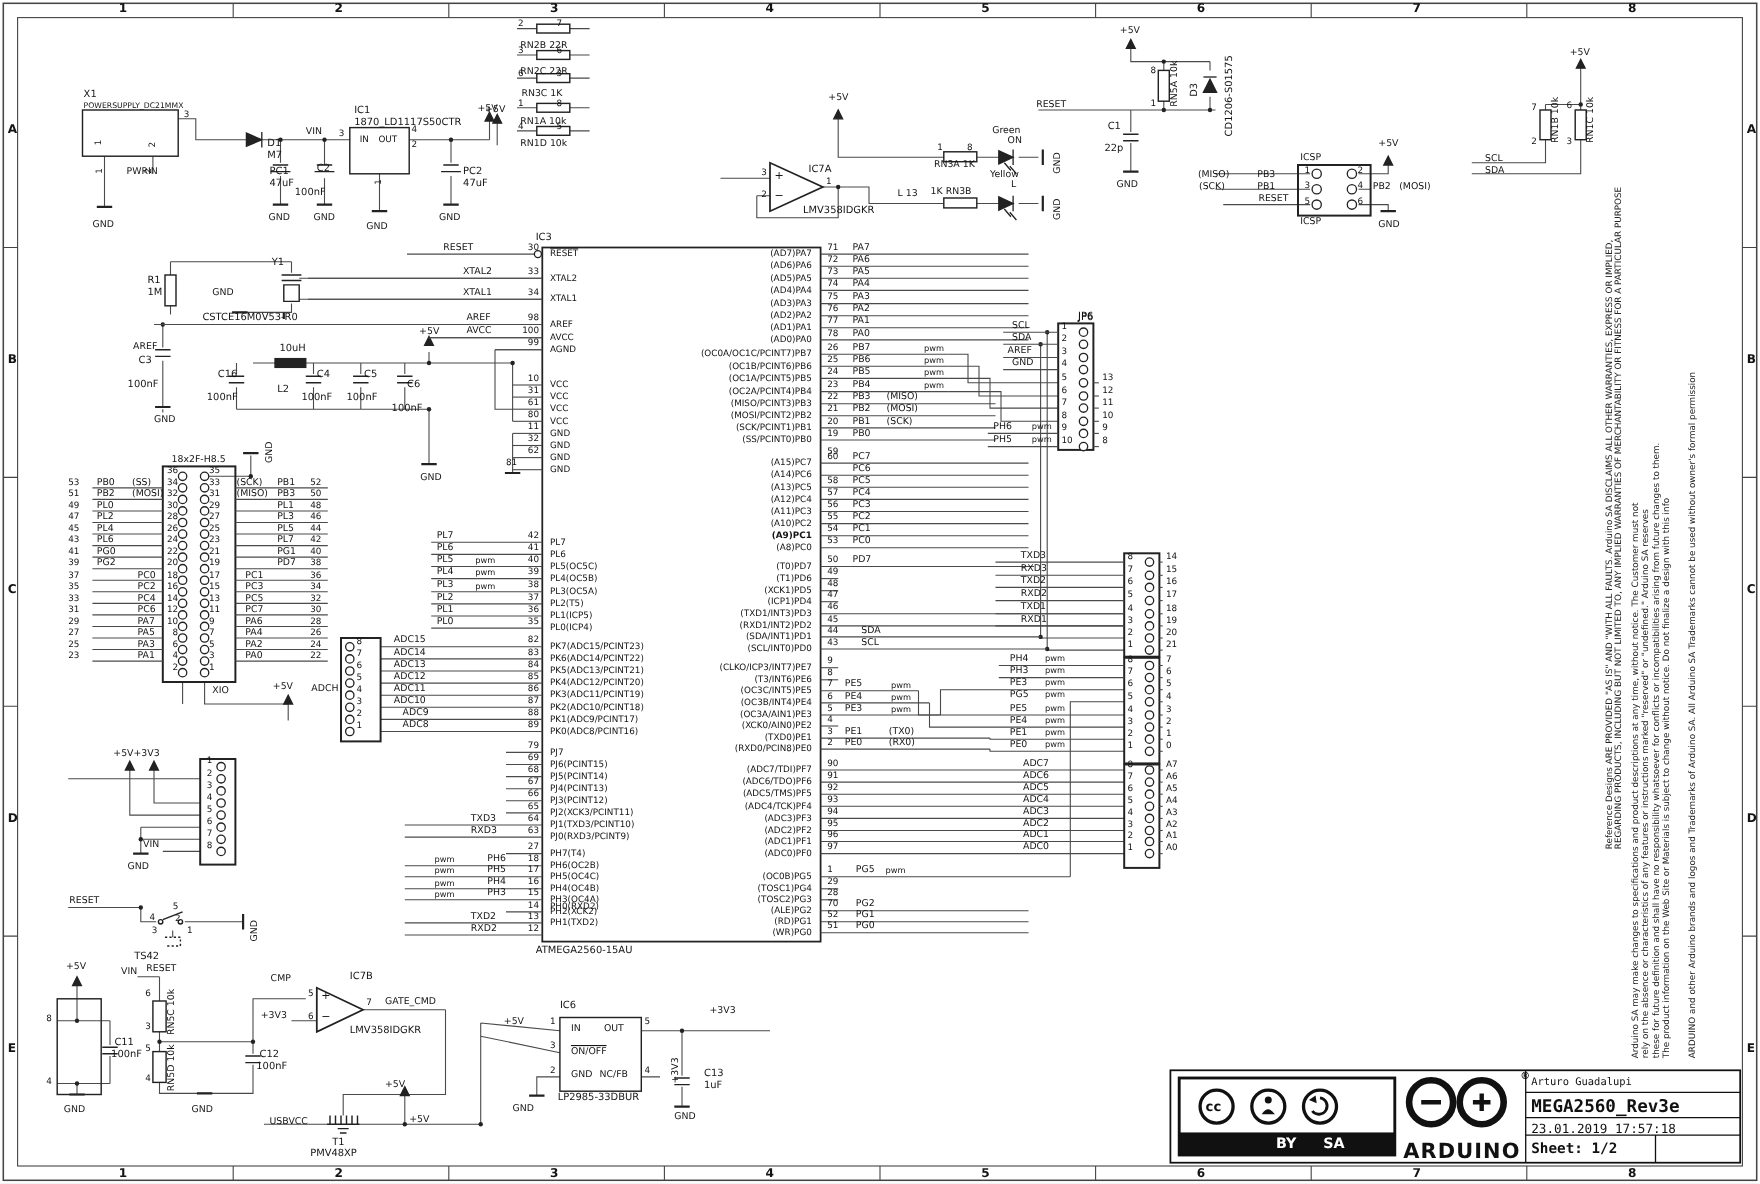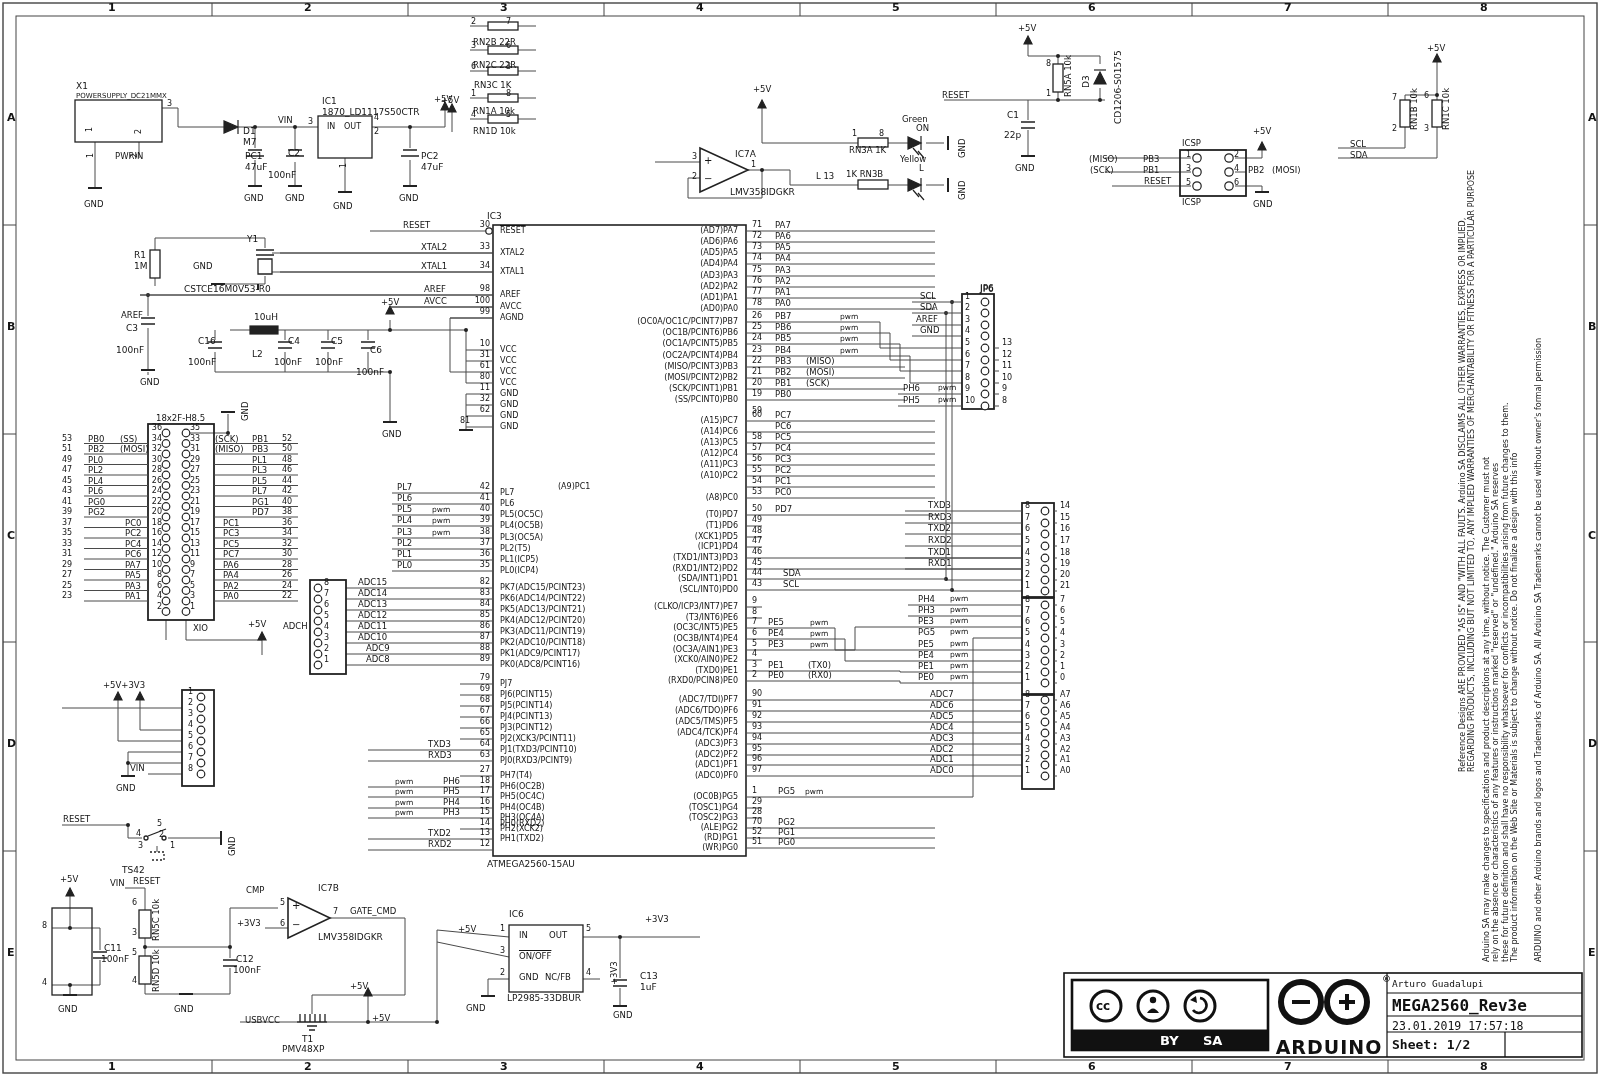--- a/index.html
+++ b/index.html
@@ -761,21 +761,21 @@
       <div class="lbl pin" style="left: 752px; top: 444px;">57</div>
       <div class="lbl pin" style="left: 558px; top: 450px; width: 180px; text-align: right;">(A12)PC4</div>
       <div class="lbl" style="left: 775px; top: 444px;">PC4</div>
       <div class="lbl pin" style="left: 752px; top: 455px;">56</div>
       <div class="lbl pin" style="left: 558px; top: 461px; width: 180px; text-align: right;">(A11)PC3</div>
       <div class="lbl" style="left: 775px; top: 455px;">PC3</div>
       <div class="lbl pin" style="left: 752px; top: 466px;">55</div>
       <div class="lbl pin" style="left: 558px; top: 472px; width: 180px; text-align: right;">(A10)PC2</div>
       <div class="lbl" style="left: 775px; top: 466px;">PC2</div>
       <div class="lbl pin" style="left: 752px; top: 477px;">54</div>
-      <div class="lbl pin" style="left: 558px; top: 483px; width: 180px; ">(A9)PC1</div>
+      <div class="lbl pin" style="left: 558px; top: 483px; width: 180px; text-align: right; font-weight: bold;">(A9)PC1</div>
       <div class="lbl" style="left: 775px; top: 477px;">PC1</div>
       <div class="lbl pin" style="left: 752px; top: 488px;">53</div>
       <div class="lbl pin" style="left: 558px; top: 494px; width: 180px; text-align: right;">(A8)PC0</div>
       <div class="lbl" style="left: 775px; top: 488px;">PC0</div>
       <div class="lbl pin" style="left: 752px; top: 505px;">50</div>
       <div class="lbl pin" style="left: 558px; top: 511px; width: 180px; text-align: right;">(T0)PD7</div>
       <div class="lbl" style="left: 775px; top: 505px;">PD7</div>
       <div class="lbl pin" style="left: 752px; top: 516px;">49</div>
       <div class="lbl pin" style="left: 558px; top: 522px; width: 180px; text-align: right;">(T1)PD6</div>
       <div class="lbl pin" style="left: 752px; top: 527px;">48</div>

